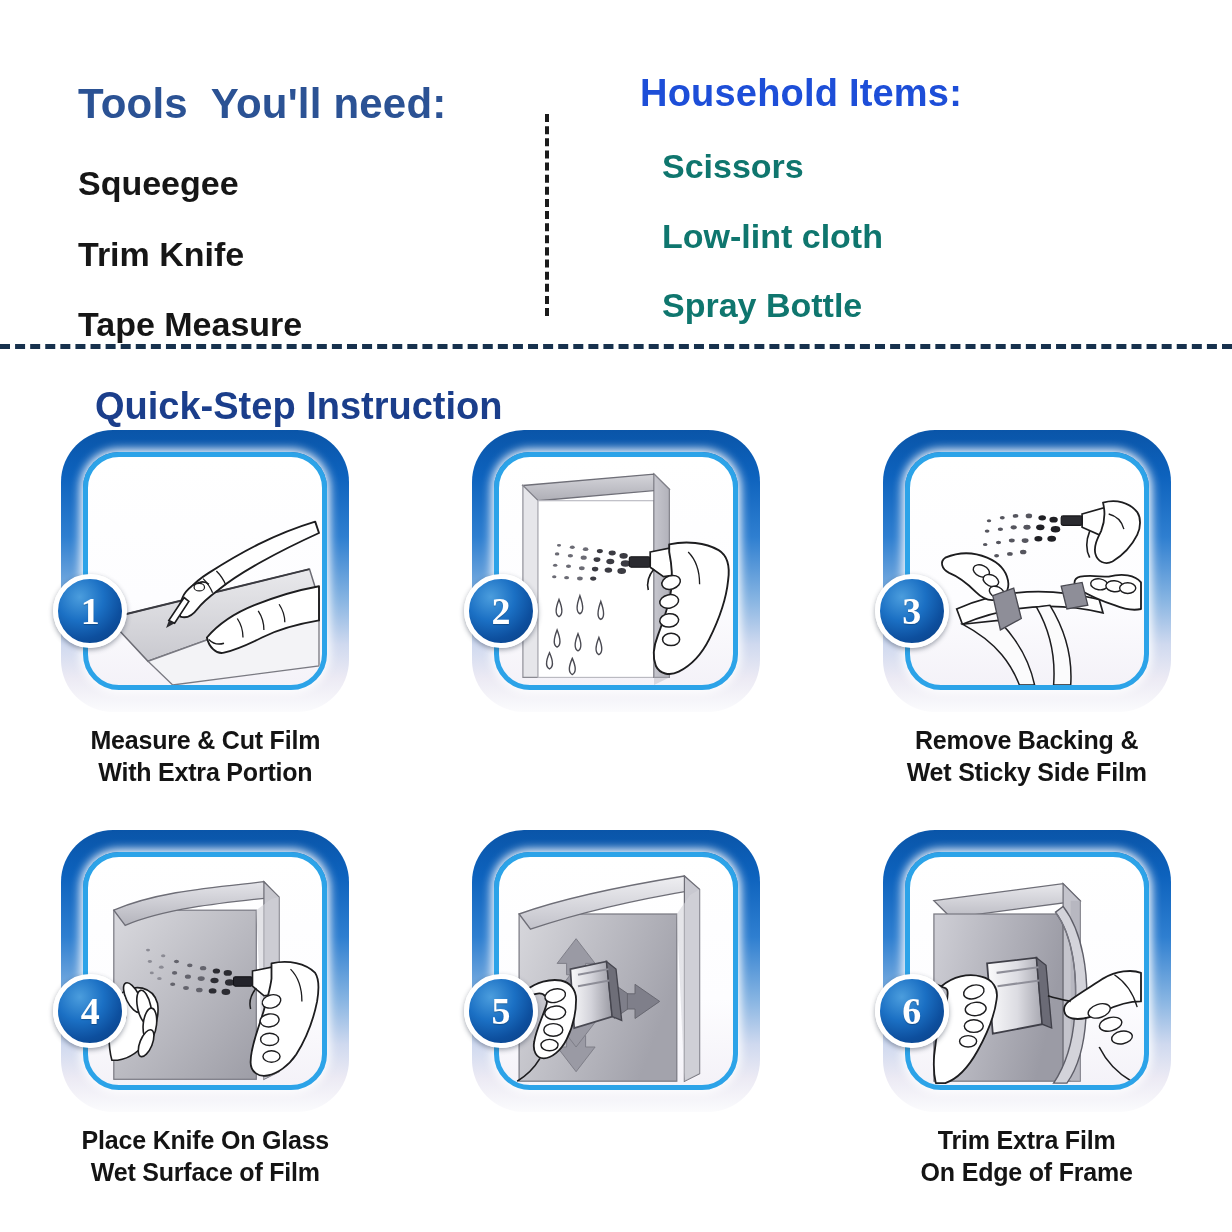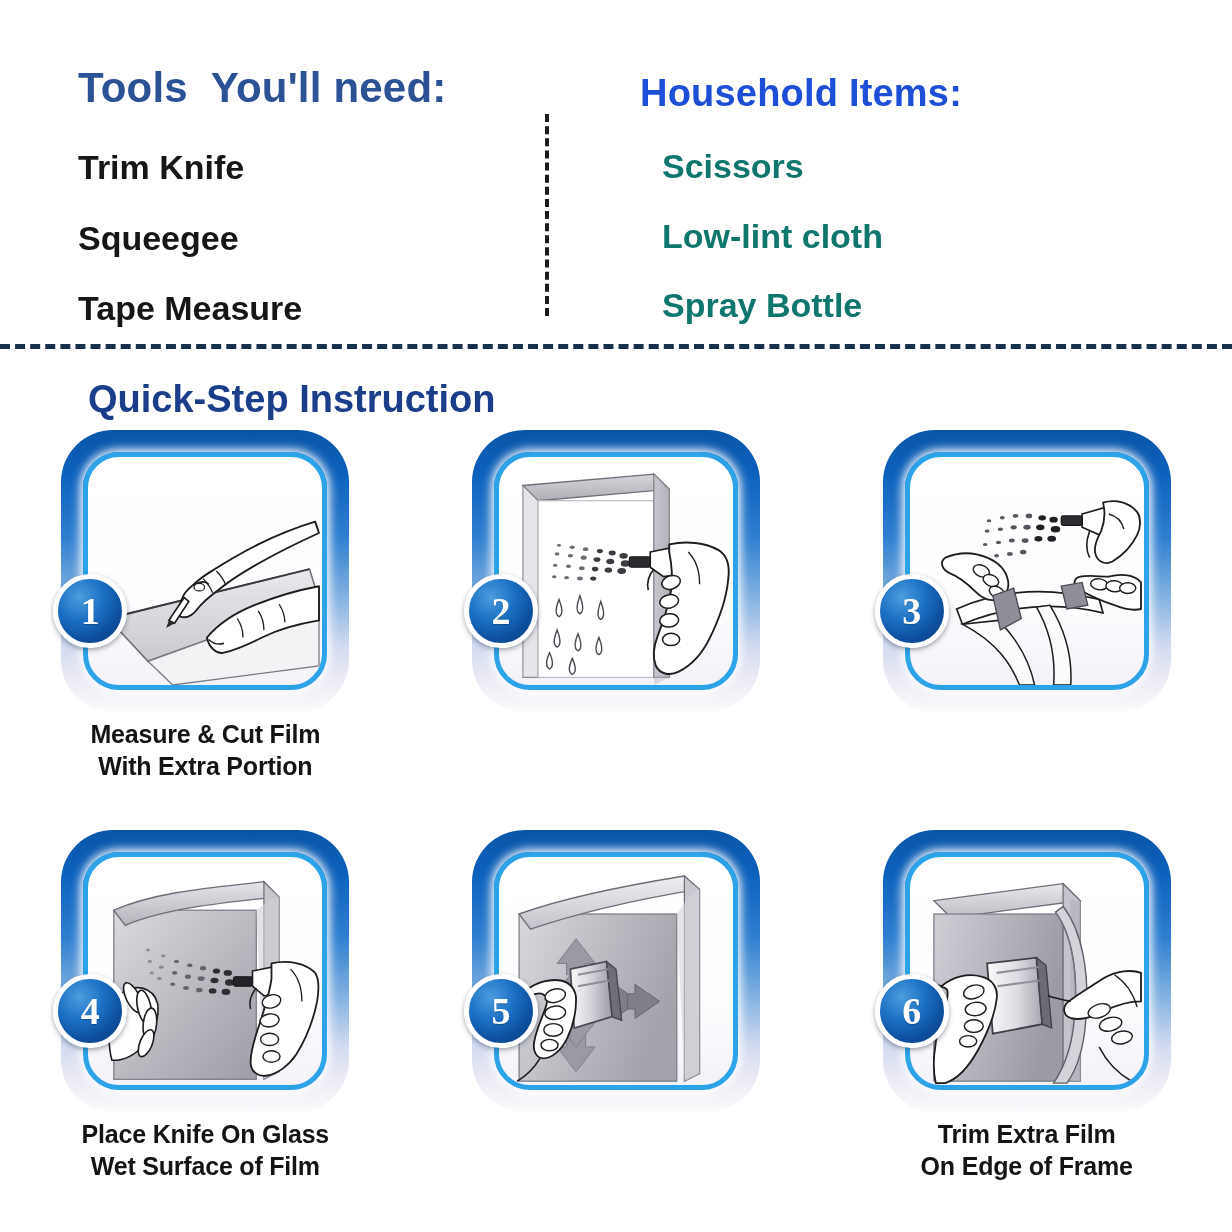--- a/index.html
+++ b/index.html
@@ -30,21 +30,21 @@
   #tools-col {
     position: absolute;
     left: 78px;
     top: 64px;
     width: 440px;
   }
   #tools-heading {
     font-size: 42px;
     color: #2B5294;
     font-weight: bold;
-    margin: 0 0 38px 0;
+    margin: 16px 0 38px 0;
     white-space: pre;
   }
   .tool-item {
     font-size: 34px;
     font-weight: bold;
     color: #161616;
     margin: 0 0 35px 0;
     line-height: 1.05;
   }
 
@@ -87,21 +87,21 @@
   }
 
   
   #quicksteps-heading {
     position: absolute;
     left: 80px;
     top: 370px;
     font-size: 38px;
     font-weight: bold;
     color: #1B3E8B;
-    margin: 8px;
+    margin: 15px;
   }
 
   #steps-grid {
     position: absolute;
     left: 0;
     top: 430px;
     width: 1232px;
     display: grid;
     grid-template-columns: repeat(3, 1fr);
     grid-template-rows: repeat(2, 400px);
@@ -172,39 +172,39 @@
   .step-badge-num {
     color: #ffffff;
     font-size: 38px;
     font-weight: bold;
     line-height: 1;
     font-family: "Liberation Serif", serif;
     text-shadow: 0 1px 1px rgba(0,0,0,0.25);
   }
 
   .step-caption {
-    margin-top: 6px;
+    margin-top: 12px;
     text-align: center;
     font-size: 25px;
     font-weight: bold;
     color: #141414;
     line-height: 1.28;
     letter-spacing: -0.2px;
     white-space: pre-line;
   }
 </style>
 </head>
 <body>
 
 <div id="top-section">
 
   <div id="tools-col">
     <h1 id="tools-heading" class="col-heading">Tools  You'll need:</h1>
+    <p class="tool-item">Squeegee</p>
     <p class="tool-item">Trim Knife</p>
-    <p class="tool-item">Squeegee</p>
     <p class="tool-item">Tape Measure</p>
   </div>
 
   <div id="vertical-divider"></div>
 
   <div id="household-col">
     <h2 id="household-heading" class="col-heading">Household Items:</h2>
     <p class="household-item">Scissors</p>
     <p class="household-item">Low-lint cloth</p>
     <p class="household-item">Spray Bottle</p>
@@ -412,20 +412,22 @@
             <ellipse cx="226" cy="138" rx="8.5" ry="5.6"></ellipse>
           </g>
 
           <polygon points="156,136 178,132 184,156 162,160" fill="#8e8e98" stroke="#4a4a52" stroke-width="1.4"></polygon>
         </svg>
       </div>
       <div class="step-badge">
         <span class="step-badge-num">3</span>
       </div>
     </div>
+    <div class="step-caption">Remove Backing &amp;
+Wet Sticky Side Film</div>
   </div>
 
   <div class="step-cell">
     <div class="panel-frame">
       <div class="panel-inner">
         <svg class="panel-art" viewBox="0 0 240 240">
           <defs>
             <linearGradient id="g4a" x1="0" y1="0" x2="1" y2="1">
               <stop offset="0" stop-color="#d9d9de"></stop>
                 <stop offset="1" stop-color="#9d9da6"></stop>

